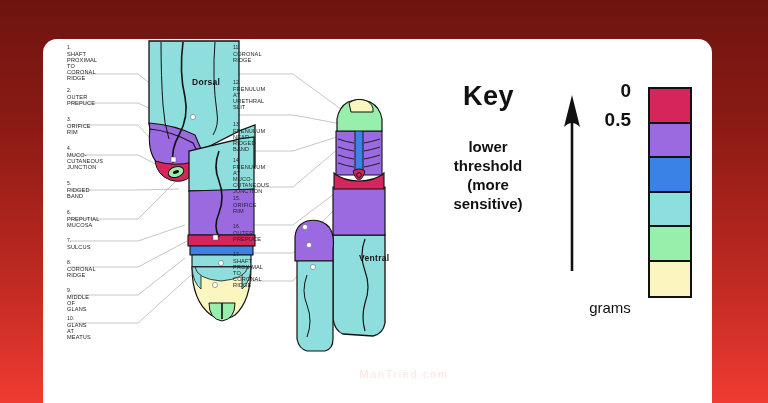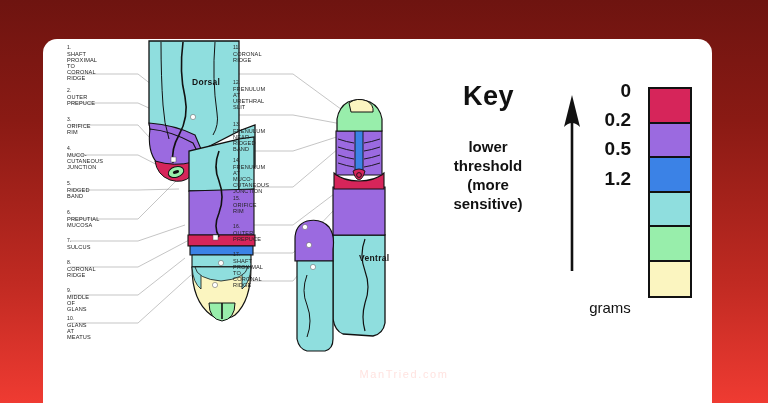--- a/index.html
+++ b/index.html
@@ -350,23 +350,21 @@
 
       <div id="key-title">Key</div>
 
       <svg id="key-arrow" width="22" height="180" viewBox="0 0 22 180">
         <line x1="11" y1="178" x2="11" y2="26" stroke="#111" stroke-width="2.6"></line>
         <path d="M11 2 L3 34 Q11 26 19 34 Z" fill="#111"></path>
       </svg>
 
       <div id="key-ticks">
         <div class="tick">0</div>
-        <div class="tick">0.2</div>
         <div class="tick">0.5</div>
-        <div class="tick">1.2</div>
       </div>
 
       <div id="key-units">grams</div>
 
       <div id="key-swatches">
         <div class="swatch" style="background: rgb(214, 37, 90);"></div>
         <div class="swatch" style="background: rgb(155, 106, 224);"></div>
         <div class="swatch" style="background: rgb(59, 130, 230);"></div>
         <div class="swatch" style="background: rgb(143, 222, 222);"></div>
         <div class="swatch" style="background: rgb(152, 238, 171);"></div>

